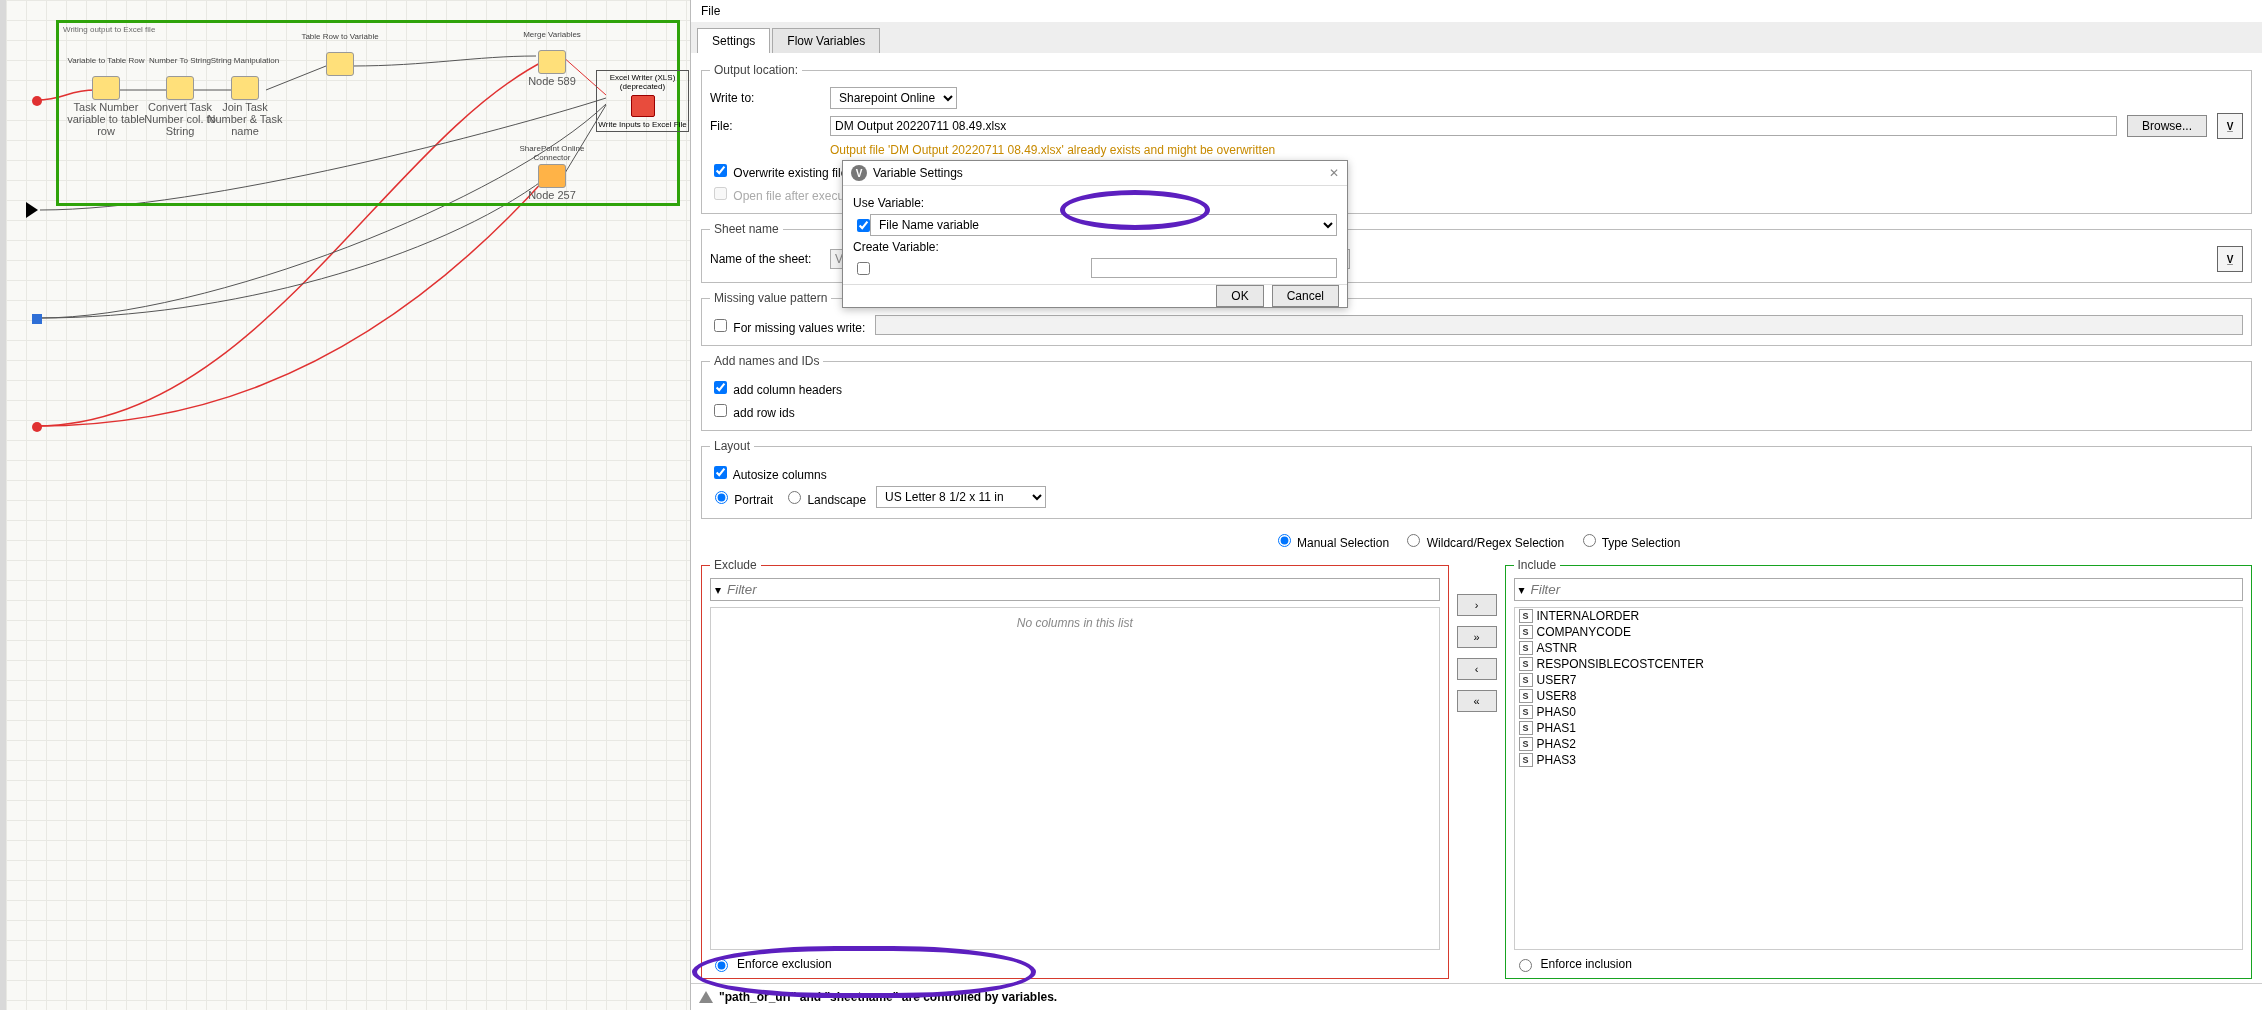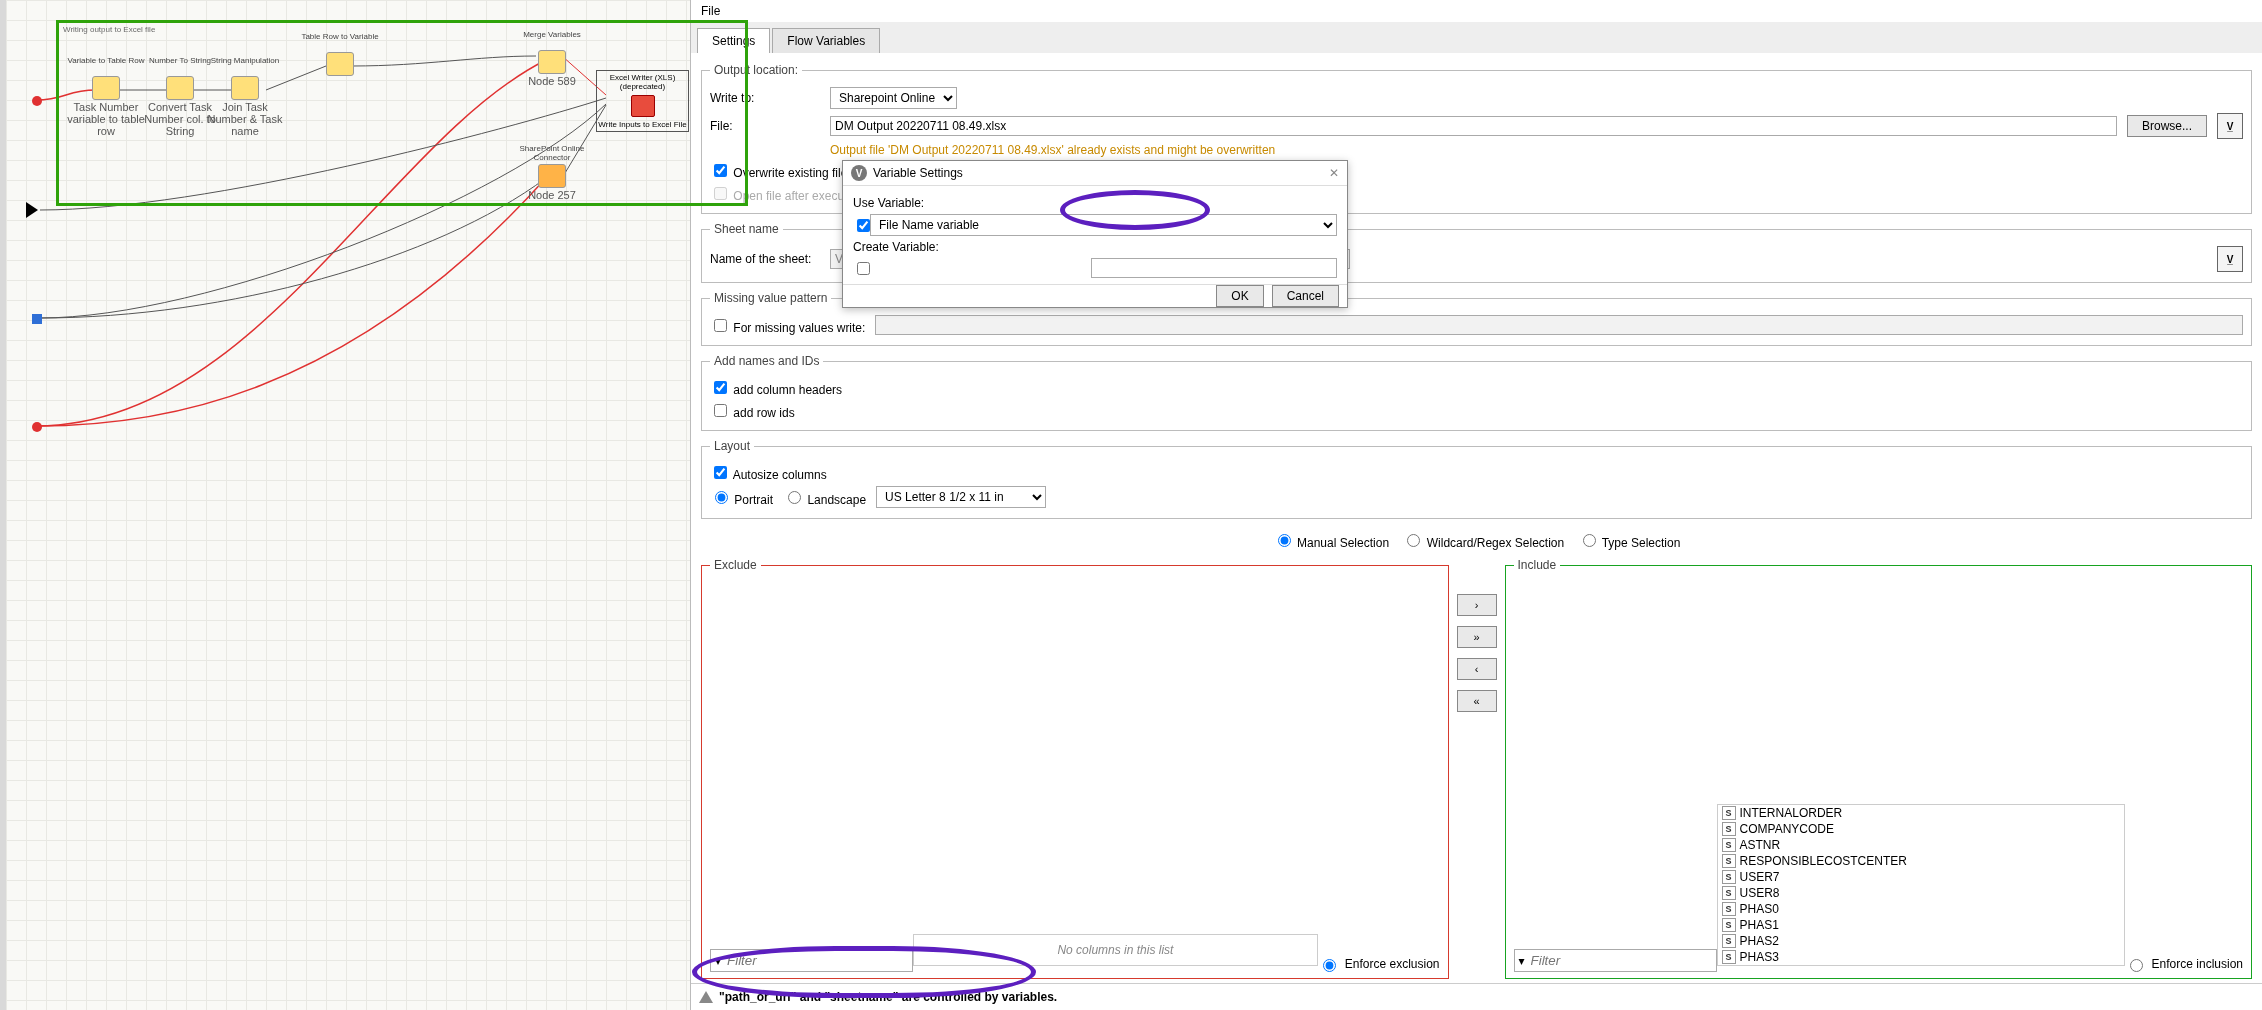--- a/index.html
+++ b/index.html
@@ -23,21 +23,21 @@
     background-image:
       linear-gradient(to right,#e8e8e3 1px,transparent 1px),
       linear-gradient(to bottom,#e8e8e3 1px,transparent 1px);
     background-size: 20px 20px;
     position: relative;
     border-left: 6px solid #d9d9d9;
   }
   .green-frame {
     position: absolute;
     left: 50px; top: 20px;
-    width: 692px; height: 186px;
+    width: 624px; height: 186px;
     border: 3px solid #2fa30a;
   }
   .green-frame .title {
     position: absolute; top: 2px; left: 4px;
     font-size: 8px; color: #6b6b6b;
   }
   .node {
     position: absolute;
     width: 84px;
     text-align: center;
@@ -175,21 +175,21 @@
     pointer-events:none;
     z-index:6;
   }
   .circle-anno.oval { border-radius:50% / 60%; }
 
   
   .selmode { text-align:center; margin:8px 0 4px; font-size:12px; }
   .twin {
     display:flex; gap:8px; flex:1; min-height:0;
   }
-  .twin fieldset { flex:1; display:flex; min-height:0;align-items:flex-end; }
+  .twin fieldset { flex:1; display:flex; flex-direction:column; min-height:0; }
   .twin fieldset.exclude { border-color:#d63a2d; }
   .twin fieldset.include { border-color:#17a321; }
   .filterbox {
     display:flex; align-items:center; gap:4px;
     border:1px solid #aaa; padding:2px 4px;
   }
   .filterbox input { border:none; outline:none; flex:1; font-style:italic; color:#888; }
   .collist {
     flex:1; border:1px solid #ccc; margin:6px 0; overflow:auto;
     font-size:12px; background:#fff;

